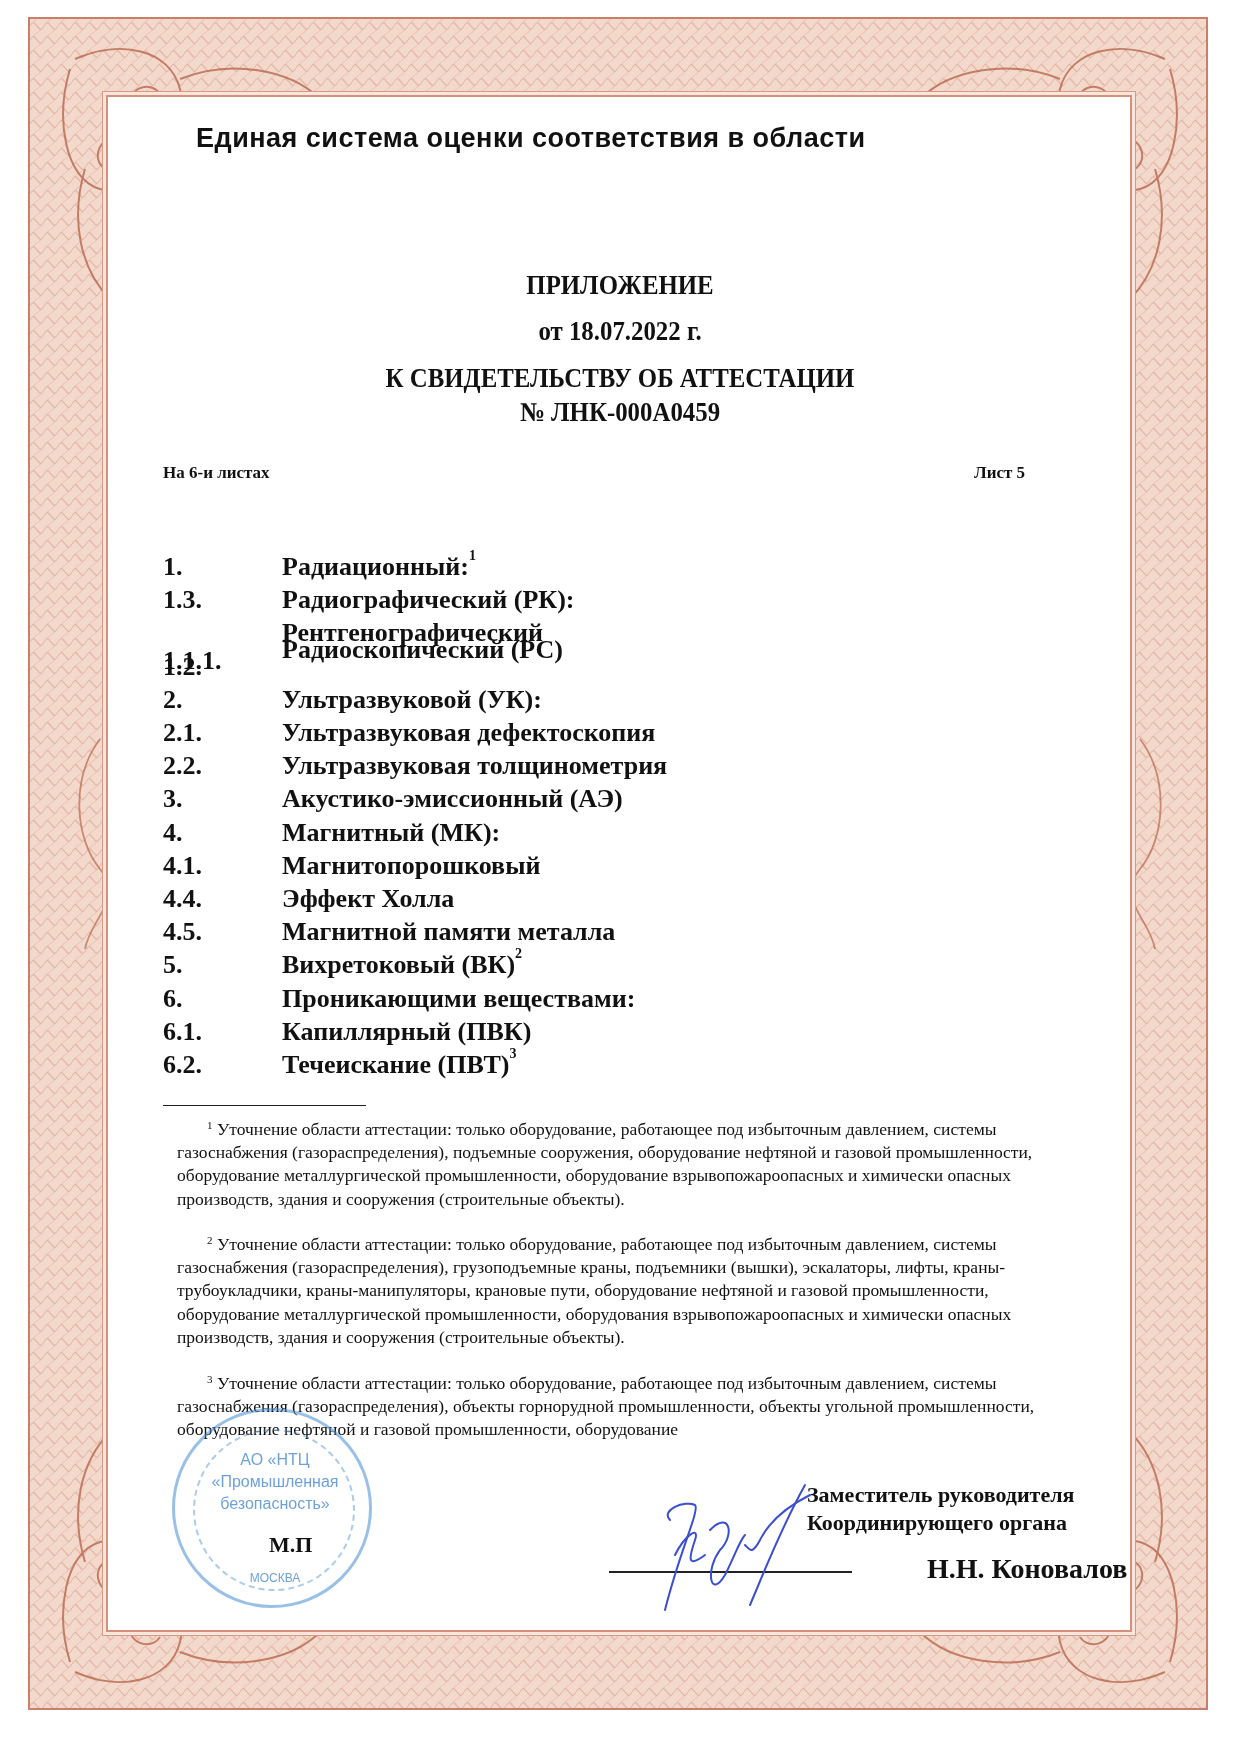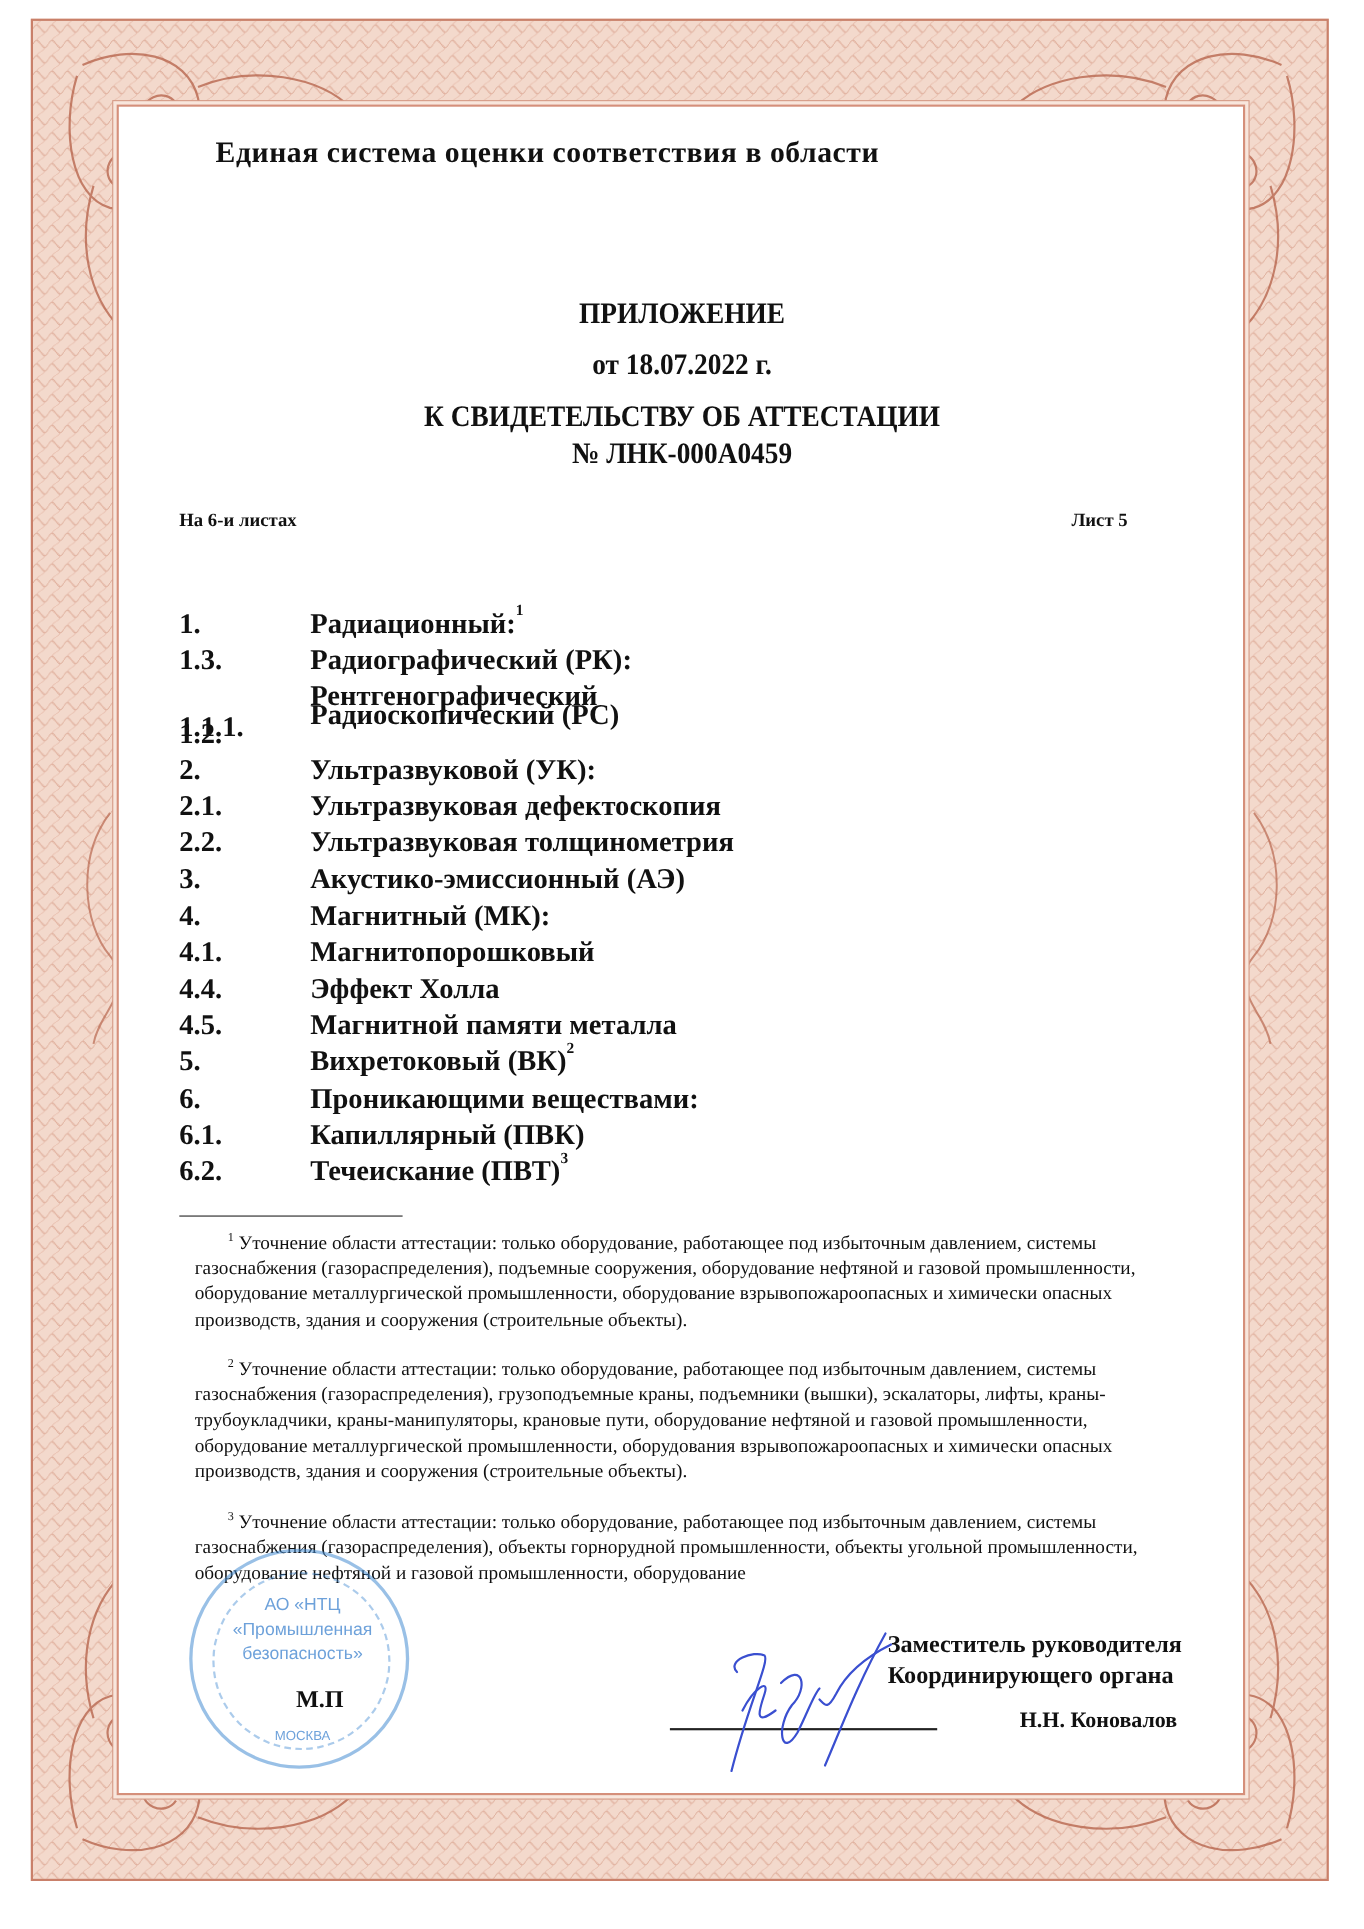--- a/index.html
+++ b/index.html
@@ -3,21 +3,21 @@
 <meta charset="utf-8">
 <style>
   html, body { margin:0; padding:0; }
   body { width:1240px; height:1754px; background:#ffffff; position:relative; overflow:hidden; font-family:"Liberation Serif", serif; color:#111; }
   .page { position:absolute; left:0; top:0; width:1240px; height:1754px; }
   
   .frame { position:absolute; left:28px; top:17px; width:1180px; height:1693px; background:#f3d9cc; border:2px solid #c9806a; box-sizing:border-box; overflow:hidden; }
   .frame svg { position:absolute; left:0; top:0; }
   .inner { position:absolute; left:106px; top:95px; width:1026px; height:1537px; background:#fff; border:2px solid #d58f7a; box-sizing:border-box; box-shadow:0 0 0 3px #f8e6dc, 0 0 0 4px #d59a86; }
   .abs { position:absolute; white-space:nowrap; }
-  .mono { font-family:Liberation Serif, serif; font-weight:bold; font-size:27px; letter-spacing:0.5px; }
+  .mono { font-family:Liberation Sans, sans-serif; font-weight:bold; font-size:27px; letter-spacing:0.5px; }
   .hdr { font-weight:bold; font-size:27px; text-align:center; left:0; width:1240px; transform:scaleX(0.92); }
   .b24 { font-weight:bold; font-size:17px; }
   .num { font-weight:bold; font-size:26px; left:163px; }
   .itm { font-weight:bold; font-size:26px; left:282px; }
   sup { font-size:14px; vertical-align:top; position:relative; top:-4px; }
   .fn { font-size:17.5px; left:162px; width:905px; line-height:23.2px; white-space:normal; text-align:left;margin-left:15px; }
   .fn-rule { position:absolute; left:163px; top:1105px; width:203px; height:1px; background:#222; }
   .stamp { position:absolute; left:172px; top:1408px; width:200px; height:200px; border-radius:50%; border:3px solid rgba(70,140,210,0.55); box-sizing:border-box; }
   .stamp .ring2 { position:absolute; left:18px; top:18px; width:158px; height:158px; border-radius:50%; border:2px dashed rgba(70,140,210,0.45); }
   .stamp-text { position:absolute; color:rgba(60,130,205,0.75); font-family:"Liberation Sans", sans-serif; font-size:16px; text-align:center; width:200px; left:0; }
@@ -129,21 +129,21 @@
     <div class="stamp-text" style="top:40px;">АО «НТЦ</div>
     <div class="stamp-text" style="top:62px;">«Промышленная</div>
     <div class="stamp-text" style="top:84px;">безопасность»</div>
     <div class="stamp-text" style="top:160px; font-size:12px;">МОСКВА</div>
   </div>
   <div class="abs" style="left:269px; top:1532px; font-weight:bold; font-size:22px;">М.П</div>
 
   <div class="abs b24" style="left:807px; top:1482px; font-size:22px;">Заместитель руководителя</div>
   <div class="abs b24" style="left:807px; top:1510px; font-size:22px;">Координирующего органа</div>
   <div class="sig-line"></div>
-  <div class="abs b24" style="left:927px; top:1553px; font-size:20px;">Н.Н. Коновалов</div>
+  <div class="abs b24" style="left:927px; top:1553px; font-size:28px;">Н.Н. Коновалов</div>
   <svg class="abs" style="left:640px; top:1480px;" width="200" height="135">
     <g fill="none" stroke="#3a4fd0" stroke-width="2" stroke-linecap="round">
       <path d="M30 40 C20 30 45 20 55 25 C60 30 40 70 25 130"></path>
       <path d="M35 75 C45 55 60 45 55 60 C50 75 45 90 65 75"></path>
       <path d="M70 50 C90 30 95 55 80 70 C65 90 70 120 85 95 C95 75 100 60 105 55"></path>
       <path d="M105 65 C110 70 112 75 120 60 C130 40 150 25 170 15"></path>
       <path d="M165 5 C140 50 125 90 110 125"></path>
     </g>
   </svg>
 </div>

